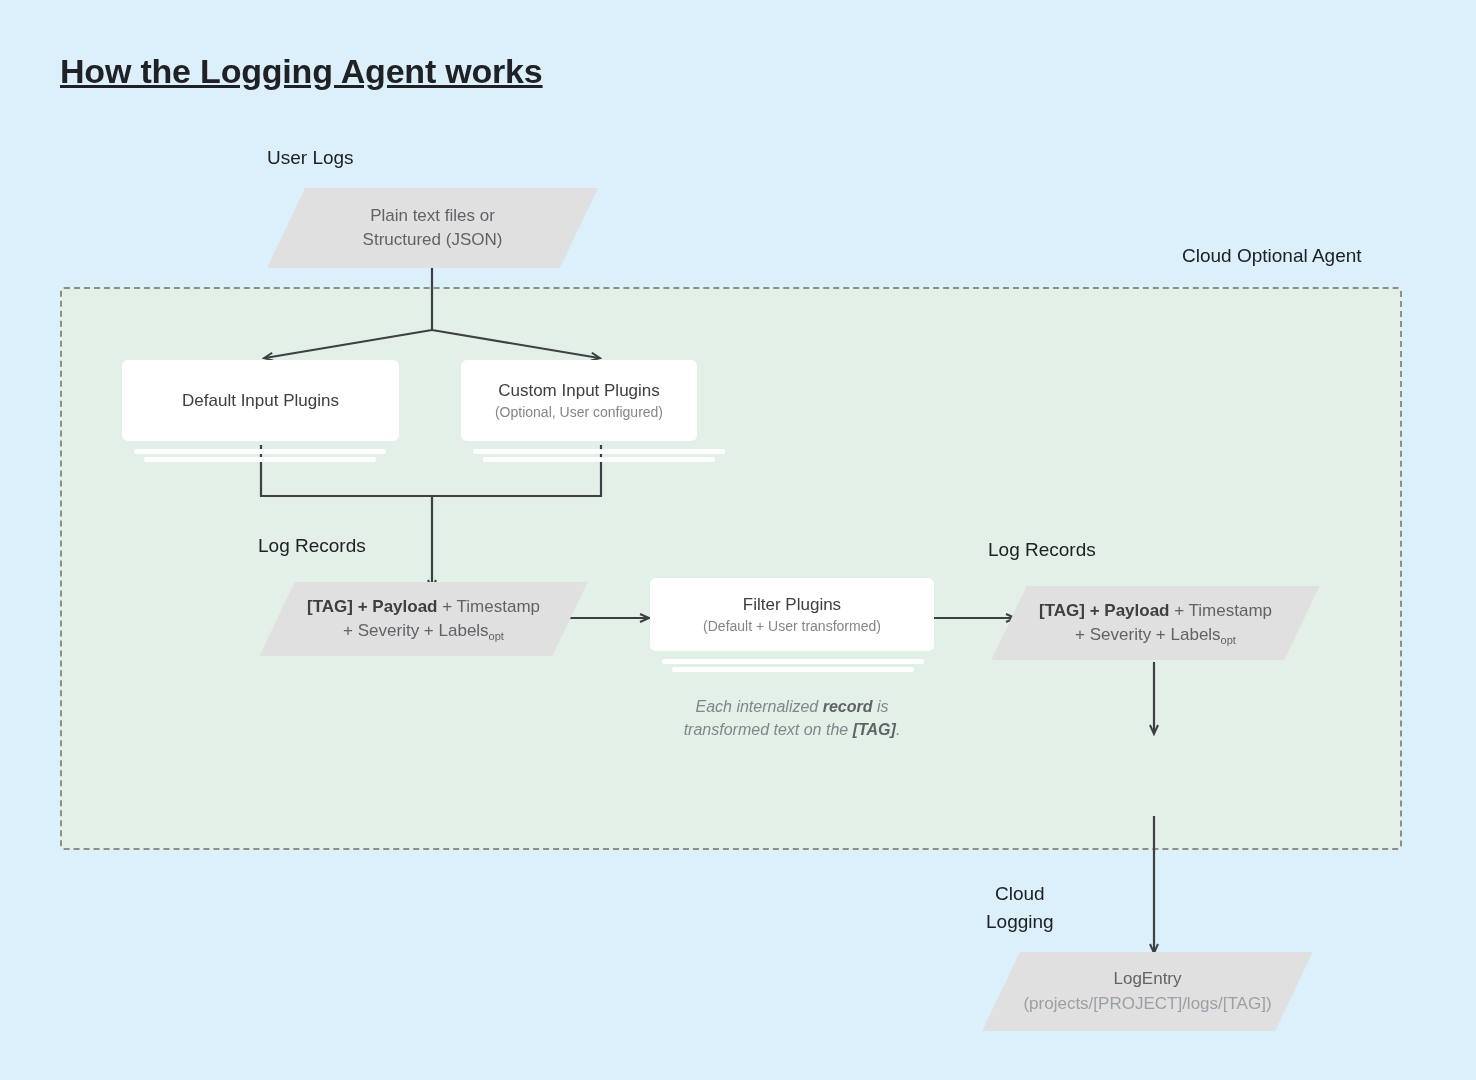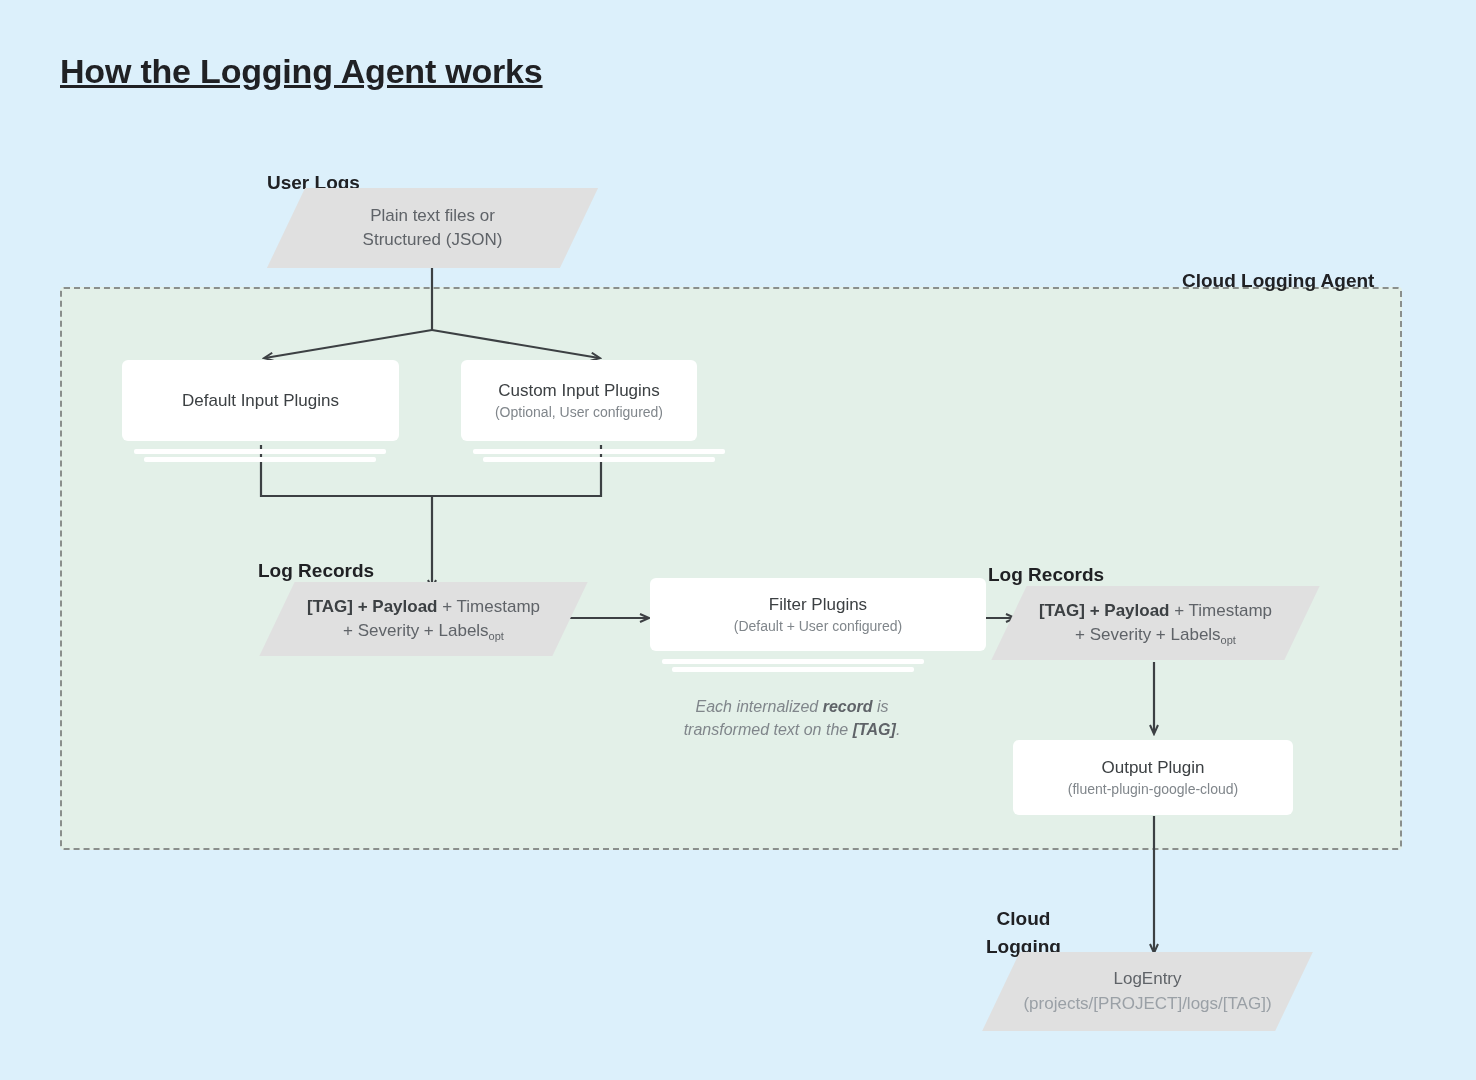--- a/index.html
+++ b/index.html
@@ -28,25 +28,24 @@
     font-weight: 700;
     color: #202124;
     letter-spacing: -0.2px;
     text-decoration: underline;
   }
 
   
   .group-label {
     position: absolute;
     font-size: 19px;
-    font-weight: 700;
+    font-weight: 400;
     color: #202124;
     line-height: 1.45;
     white-space: pre-line;
-    margin-top: 25px;
   }
 
   
   .agent-box {
     position: absolute;
     left: 60px;
     top: 287px;
     width: 1342px;
     height: 563px;
     background: #e3f0e8;
@@ -171,21 +170,21 @@
       <path d="M1154,662 L1154,733" marker-end="url(#ah)"></path>
 
       <path d="M1154,816 L1154,952" marker-end="url(#ah)"></path>
     </g>
   </svg>
 
   <div class="page-title">How the Logging Agent works</div>
 
   <div class="group-label" style="left:267px; top:144px;">User Logs</div>
 
-  <div class="group-label" style="left:1182px; top:242px;">Cloud Logging Agent</div>
+  <div class="group-label" style="left:1182px; top:242px;">Cloud Optional Agent</div>
 
   <div class="para" style="left:286px; top:188px; width:293px; height:80px;">
     <div class="para-text">
       <span>Plain text files or</span>
       <span>Structured (JSON)</span>
     </div>
   </div>
 
   <div class="deck" style="left:134px; top:449px; width:252px;"></div>
   <div class="deck" style="left:144px; top:457px; width:232px;"></div>
@@ -204,43 +203,39 @@
 
   <div class="para" style="left:277px; top:582px; width:293px; height:74px;">
     <div class="para-text">
       <span><span class="strong">[TAG] + Payload</span><span> + Timestamp</span></span>
       <span><span>+ Severity + Labels</span><sub>opt</sub></span>
     </div>
   </div>
 
   <div class="deck" style="left:662px; top:659px; width:262px;"></div>
   <div class="deck" style="left:672px; top:667px; width:242px;"></div>
-  <div class="card" style="left:650px; top:578px; width:336px; height:73px;">
+  <div class="card" style="left:650px; top:578px; width:284px; height:73px;">
     <div class="t1">Filter Plugins</div>
-    <div class="t2">(Default + User configured)</div>
+    <div class="t2">(Default + User transformed)</div>
   </div>
 
   <div class="caption" style="left:620px; top:695px; width:344px;">
     <span>Each internalized </span><b>record</b><span> is</span><br>
     <span>transformed text on the </span><b>[TAG]</b><span>.</span>
   </div>
 
   <div class="group-label" style="left:988px; top:536px;">Log Records</div>
 
   <div class="para" style="left:1009px; top:586px; width:293px; height:74px;">
     <div class="para-text">
       <span><span class="strong">[TAG] + Payload</span><span> + Timestamp</span></span>
       <span><span>+ Severity + Labels</span><sub>opt</sub></span>
     </div>
   </div>
 
-  <div class="card" style="left:1013px; top:740px; width:280px; height:75px;">
-    <div class="t1">Output Plugin</div>
-    <div class="t2">(fluent-plugin-google-cloud)</div>
-  </div>
 
   <div class="group-label" style="left:986px; top:880px;text-align:center;">Cloud
 Logging</div>
 
   <div class="para" style="left:1001px; top:952px; width:293px; height:79px;">
     <div class="para-text">
       <span>LogEntry</span>
       <span class="dim">(projects/[PROJECT]/logs/[TAG])</span>
     </div>
   </div>

